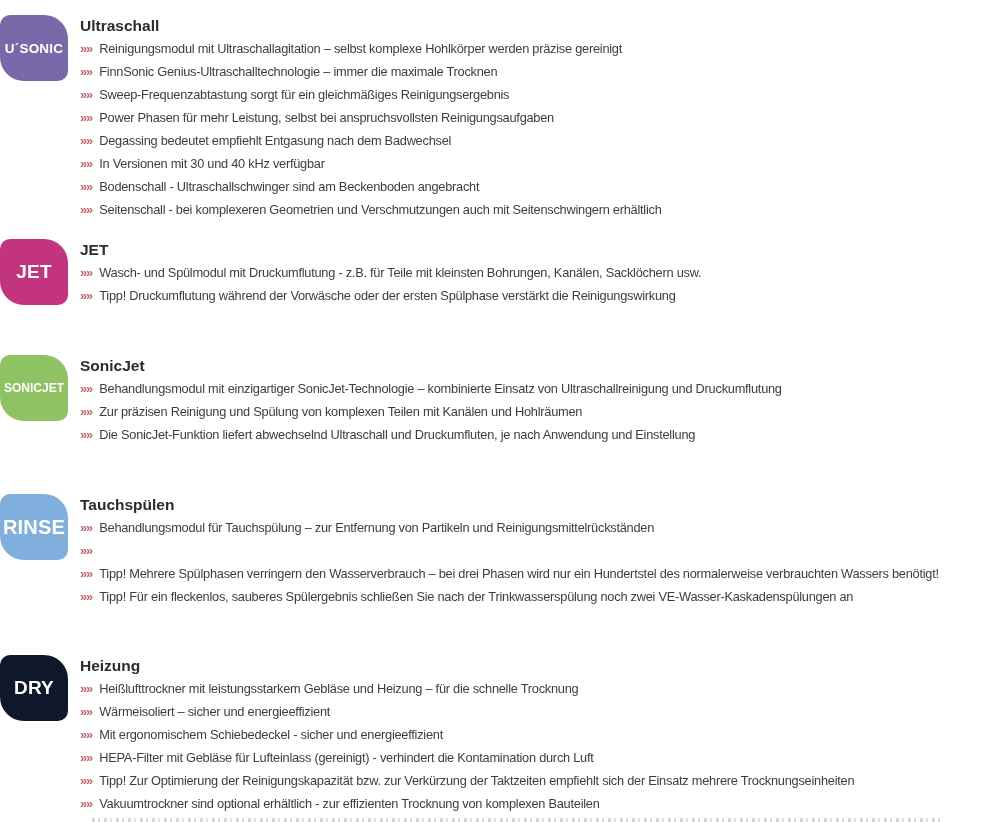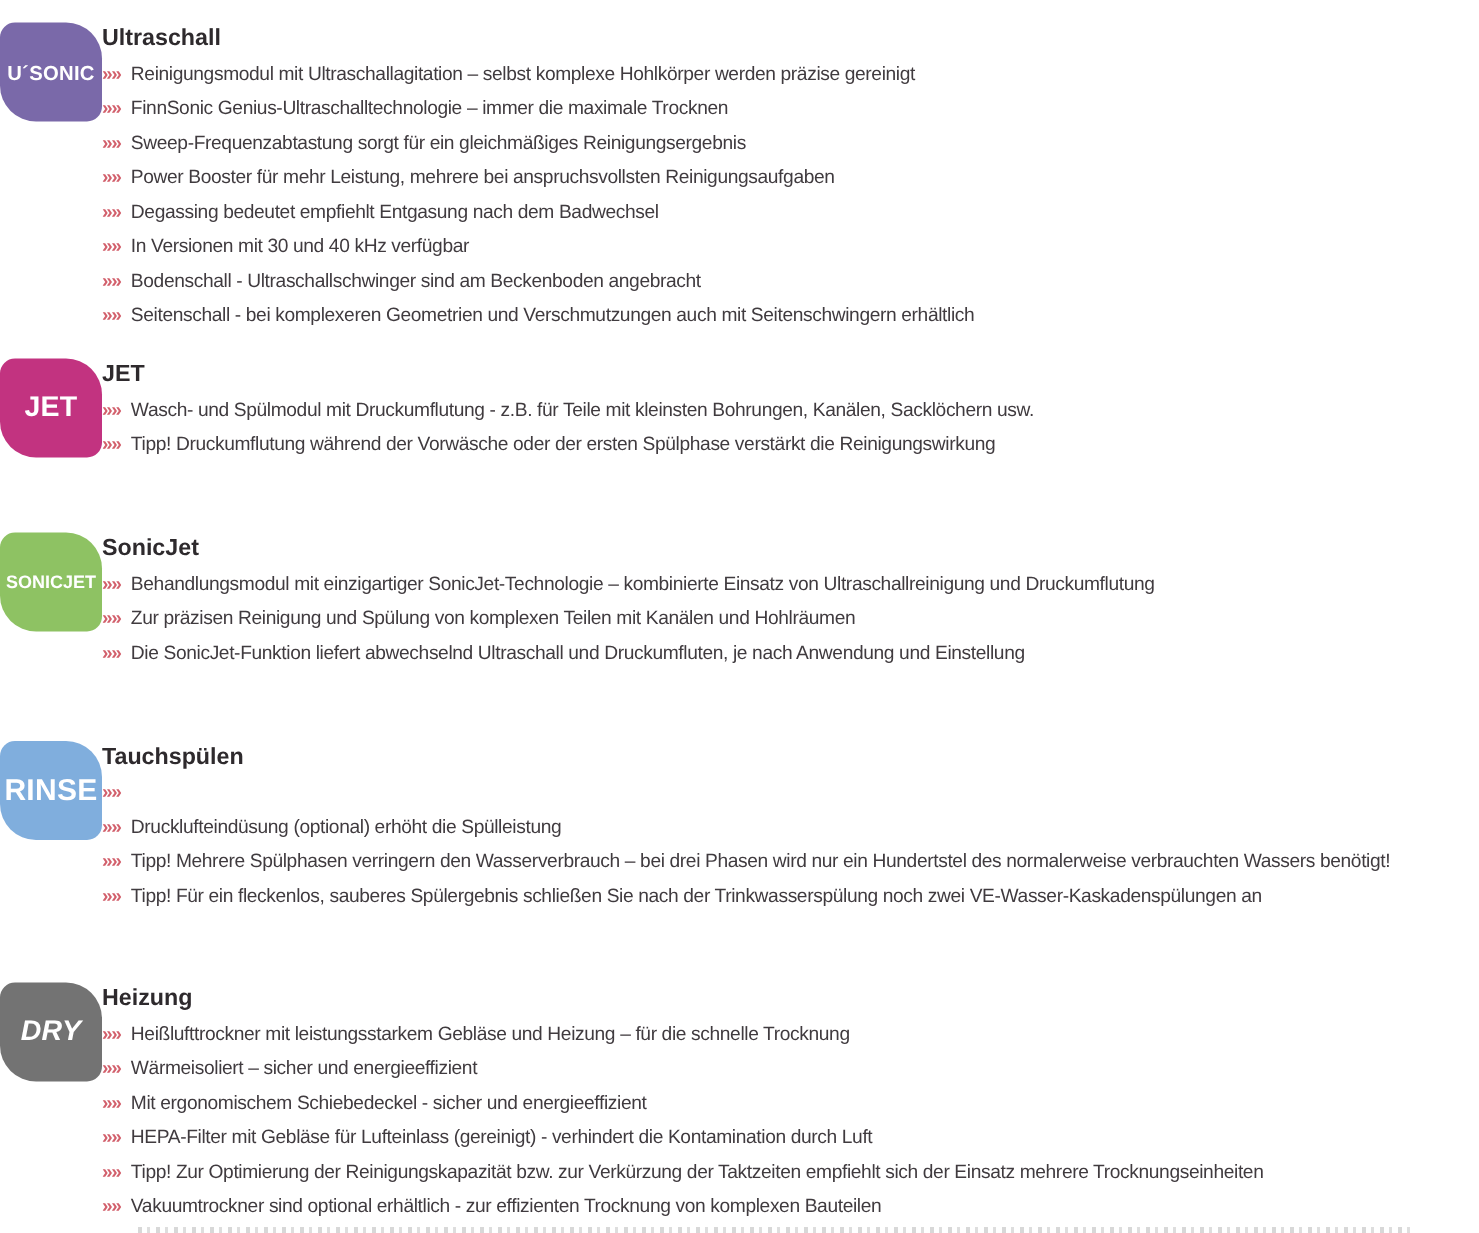--- a/index.html
+++ b/index.html
@@ -26,21 +26,21 @@
     display:flex;align-items:center;justify-content:center;
     color:#ffffff;font-weight:bold;
     letter-spacing:0.2px;
   }
   .s0 .badge{font-size:13.5px;}
   .s1 .badge{font-size:19px;}
   .s2 .badge{font-size:12px;letter-spacing:0;}
   .s3 .badge{font-size:20px;}
   .s4 .badge{font-size:19px;}
 
-  .content{}
+  .content{margin-left:12px;}
   .content h2{
     margin:0;padding:0;
     font-size:15.5px;line-height:23px;
     font-weight:bold;color:#2e2a2d;
   }
   .content ul{margin:0;padding:0;list-style:none;}
   .content li{
     display:flex;align-items:baseline;
     font-size:12.8px;line-height:23px;
     letter-spacing:-0.25px;
@@ -82,21 +82,21 @@
           <li>
             <span class="mk">»»</span>
             <span>FinnSonic Genius-Ultraschalltechnologie – immer die maximale Trocknen</span>
           </li>
           <li>
             <span class="mk">»»</span>
             <span>Sweep-Frequenzabtastung sorgt für ein gleichmäßiges Reinigungsergebnis</span>
           </li>
           <li>
             <span class="mk">»»</span>
-            <span>Power Booster für mehr Leistung, mehrere bei anspruchsvollsten Reinigungsaufgaben</span>
+            <span>Power Phasen für mehr Leistung, selbst bei anspruchsvollsten Reinigungsaufgaben</span>
           </li>
           <li>
             <span class="mk">»»</span>
             <span>Degassing bedeutet empfiehlt Entgasung nach dem Badwechsel</span>
           </li>
           <li>
             <span class="mk">»»</span>
             <span>In Versionen mit 30 und 40 kHz verfügbar</span>
           </li>
           <li>
@@ -155,39 +155,39 @@
 
   <section class="module s3">
     <div class="badge" style="background: rgb(128, 174, 221);">
       <span>RINSE</span>
     </div>
     <div class="content">
       <h2>Tauchspülen</h2>
       <ul>
           <li>
             <span class="mk">»»</span>
-          </li>
-          <li>
-            <span class="mk">»»</span>
-            <span>Drucklufteindüsung (optional) erhöht die Spülleistung</span>
+            <span>Behandlungsmodul für Tauchspülung – zur Entfernung von Partikeln und Reinigungsmittelrückständen</span>
+          </li>
+          <li>
+            <span class="mk">»»</span>
           </li>
           <li>
             <span class="mk">»»</span>
             <span>Tipp! Mehrere Spülphasen verringern den Wasserverbrauch – bei drei Phasen wird nur ein Hundertstel des normalerweise verbrauchten Wassers benötigt!</span>
           </li>
           <li>
             <span class="mk">»»</span>
             <span>Tipp! Für ein fleckenlos, sauberes Spülergebnis schließen Sie nach der Trinkwasserspülung noch zwei VE-Wasser-Kaskadenspülungen an</span>
           </li>
         </ul>
     </div>
   </section>
 
   <section class="module s4">
-    <div class="badge" style="background: #737373; font-style: italic;">
+    <div class="badge" style="background: #0f172a;">
       <span>DRY</span>
     </div>
     <div class="content">
       <h2>Heizung</h2>
       <ul>
           <li>
             <span class="mk">»»</span>
             <span>Heißlufttrockner mit leistungsstarkem Gebläse und Heizung – für die schnelle Trocknung</span>
           </li>
           <li>

